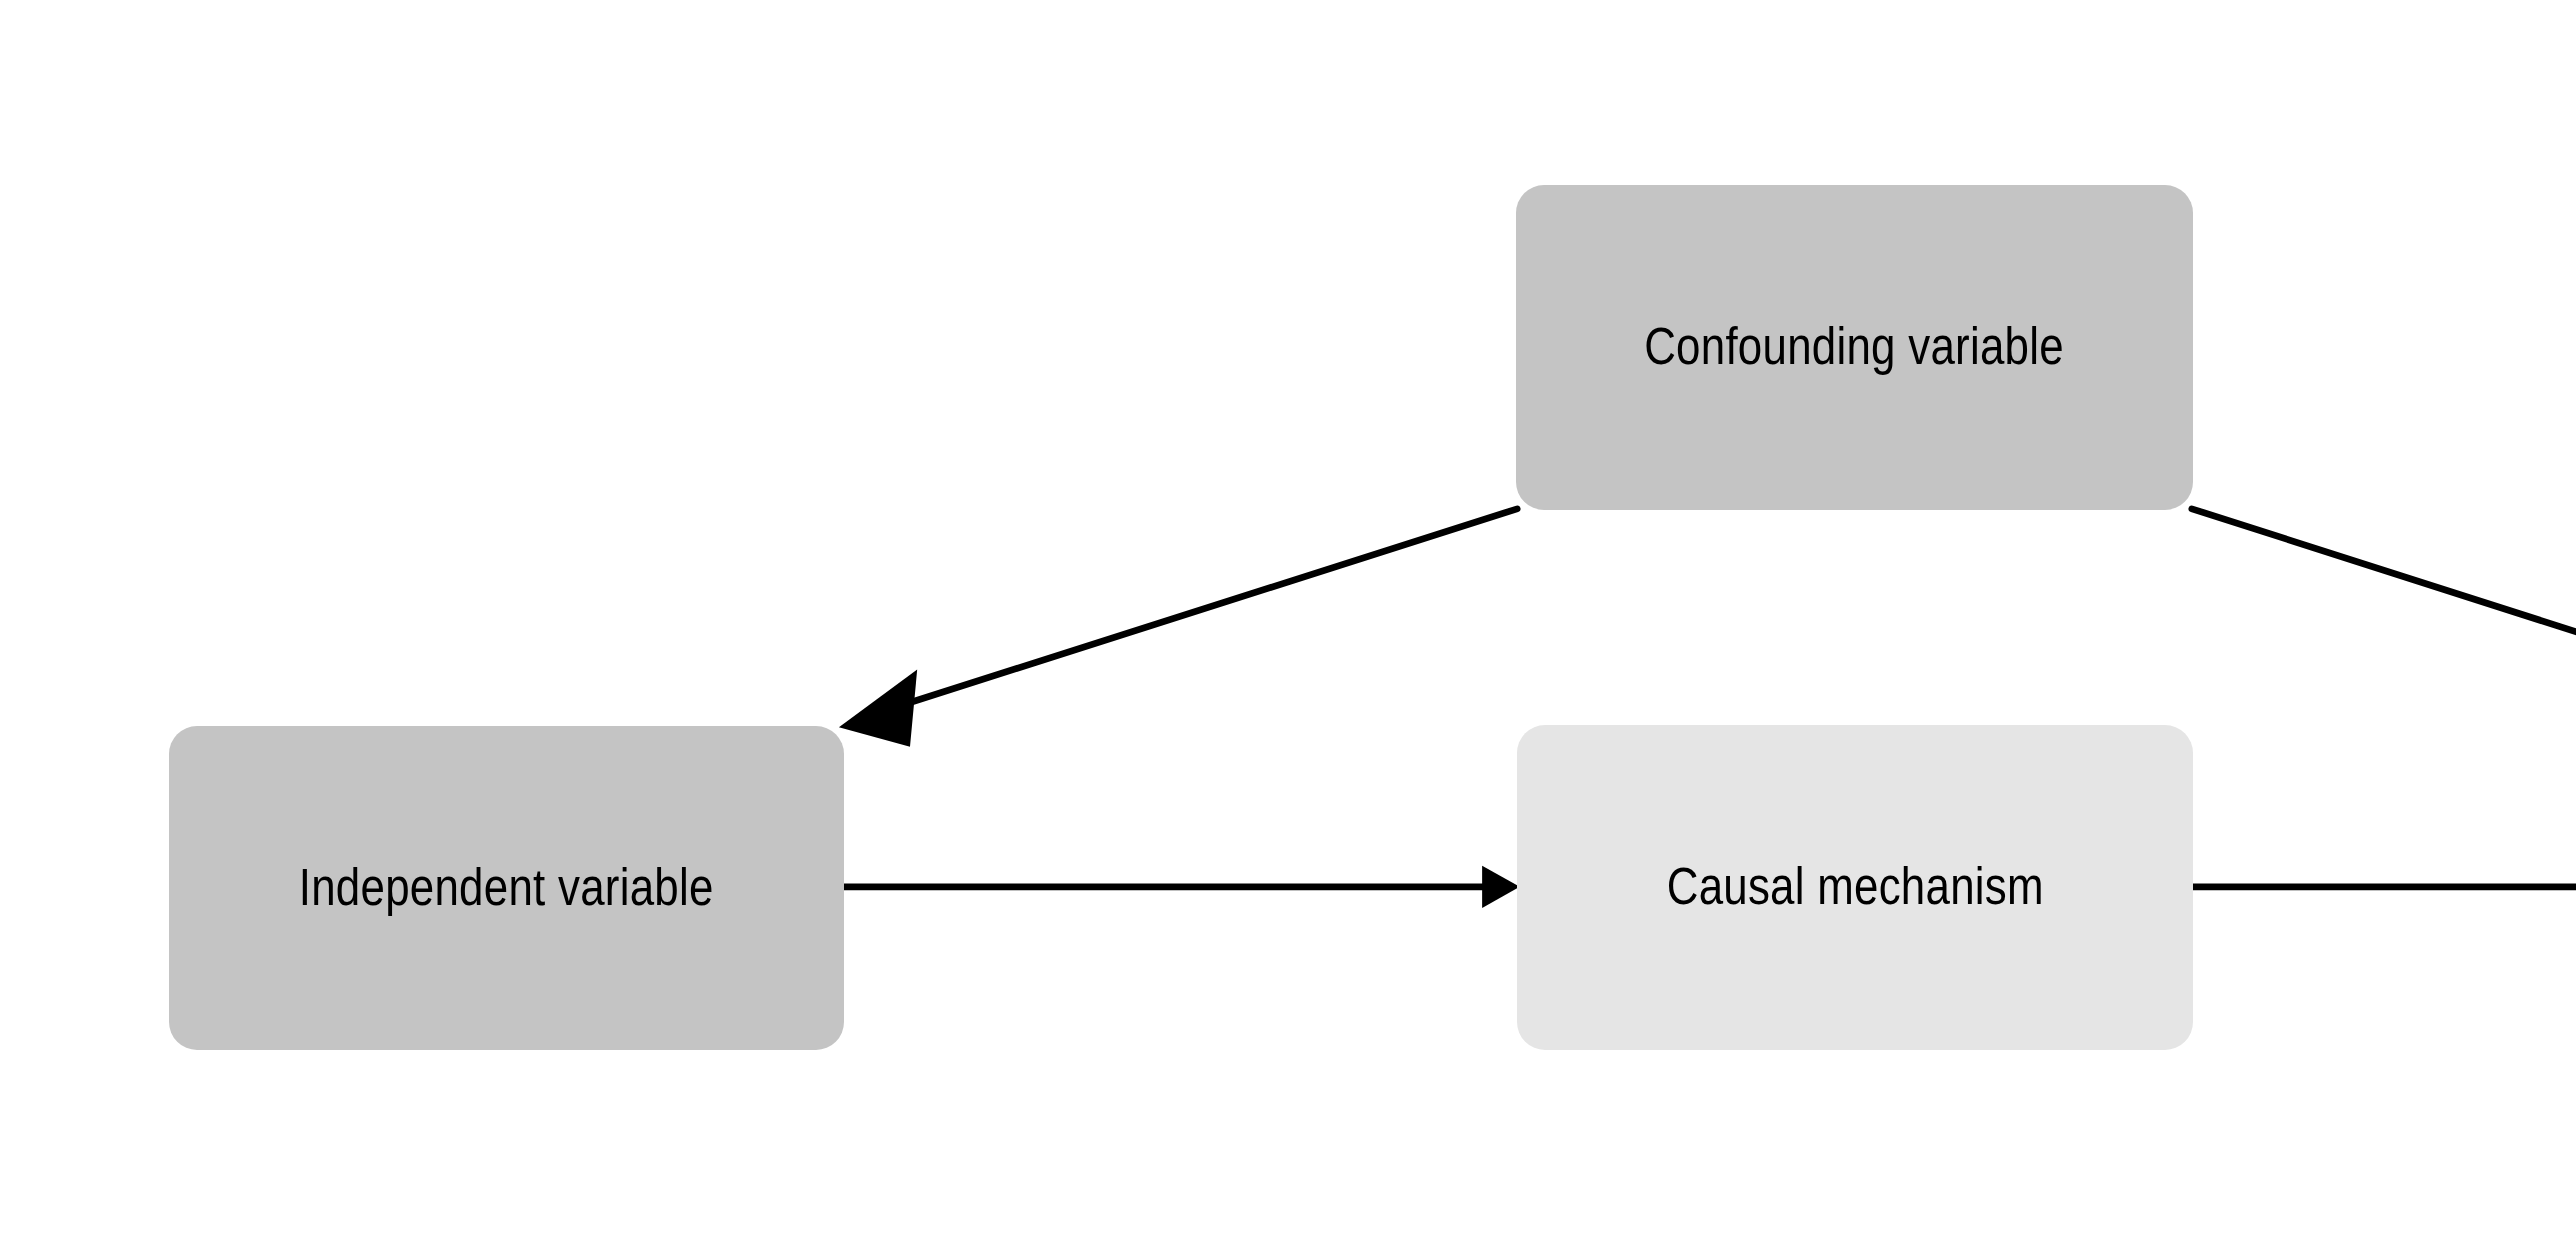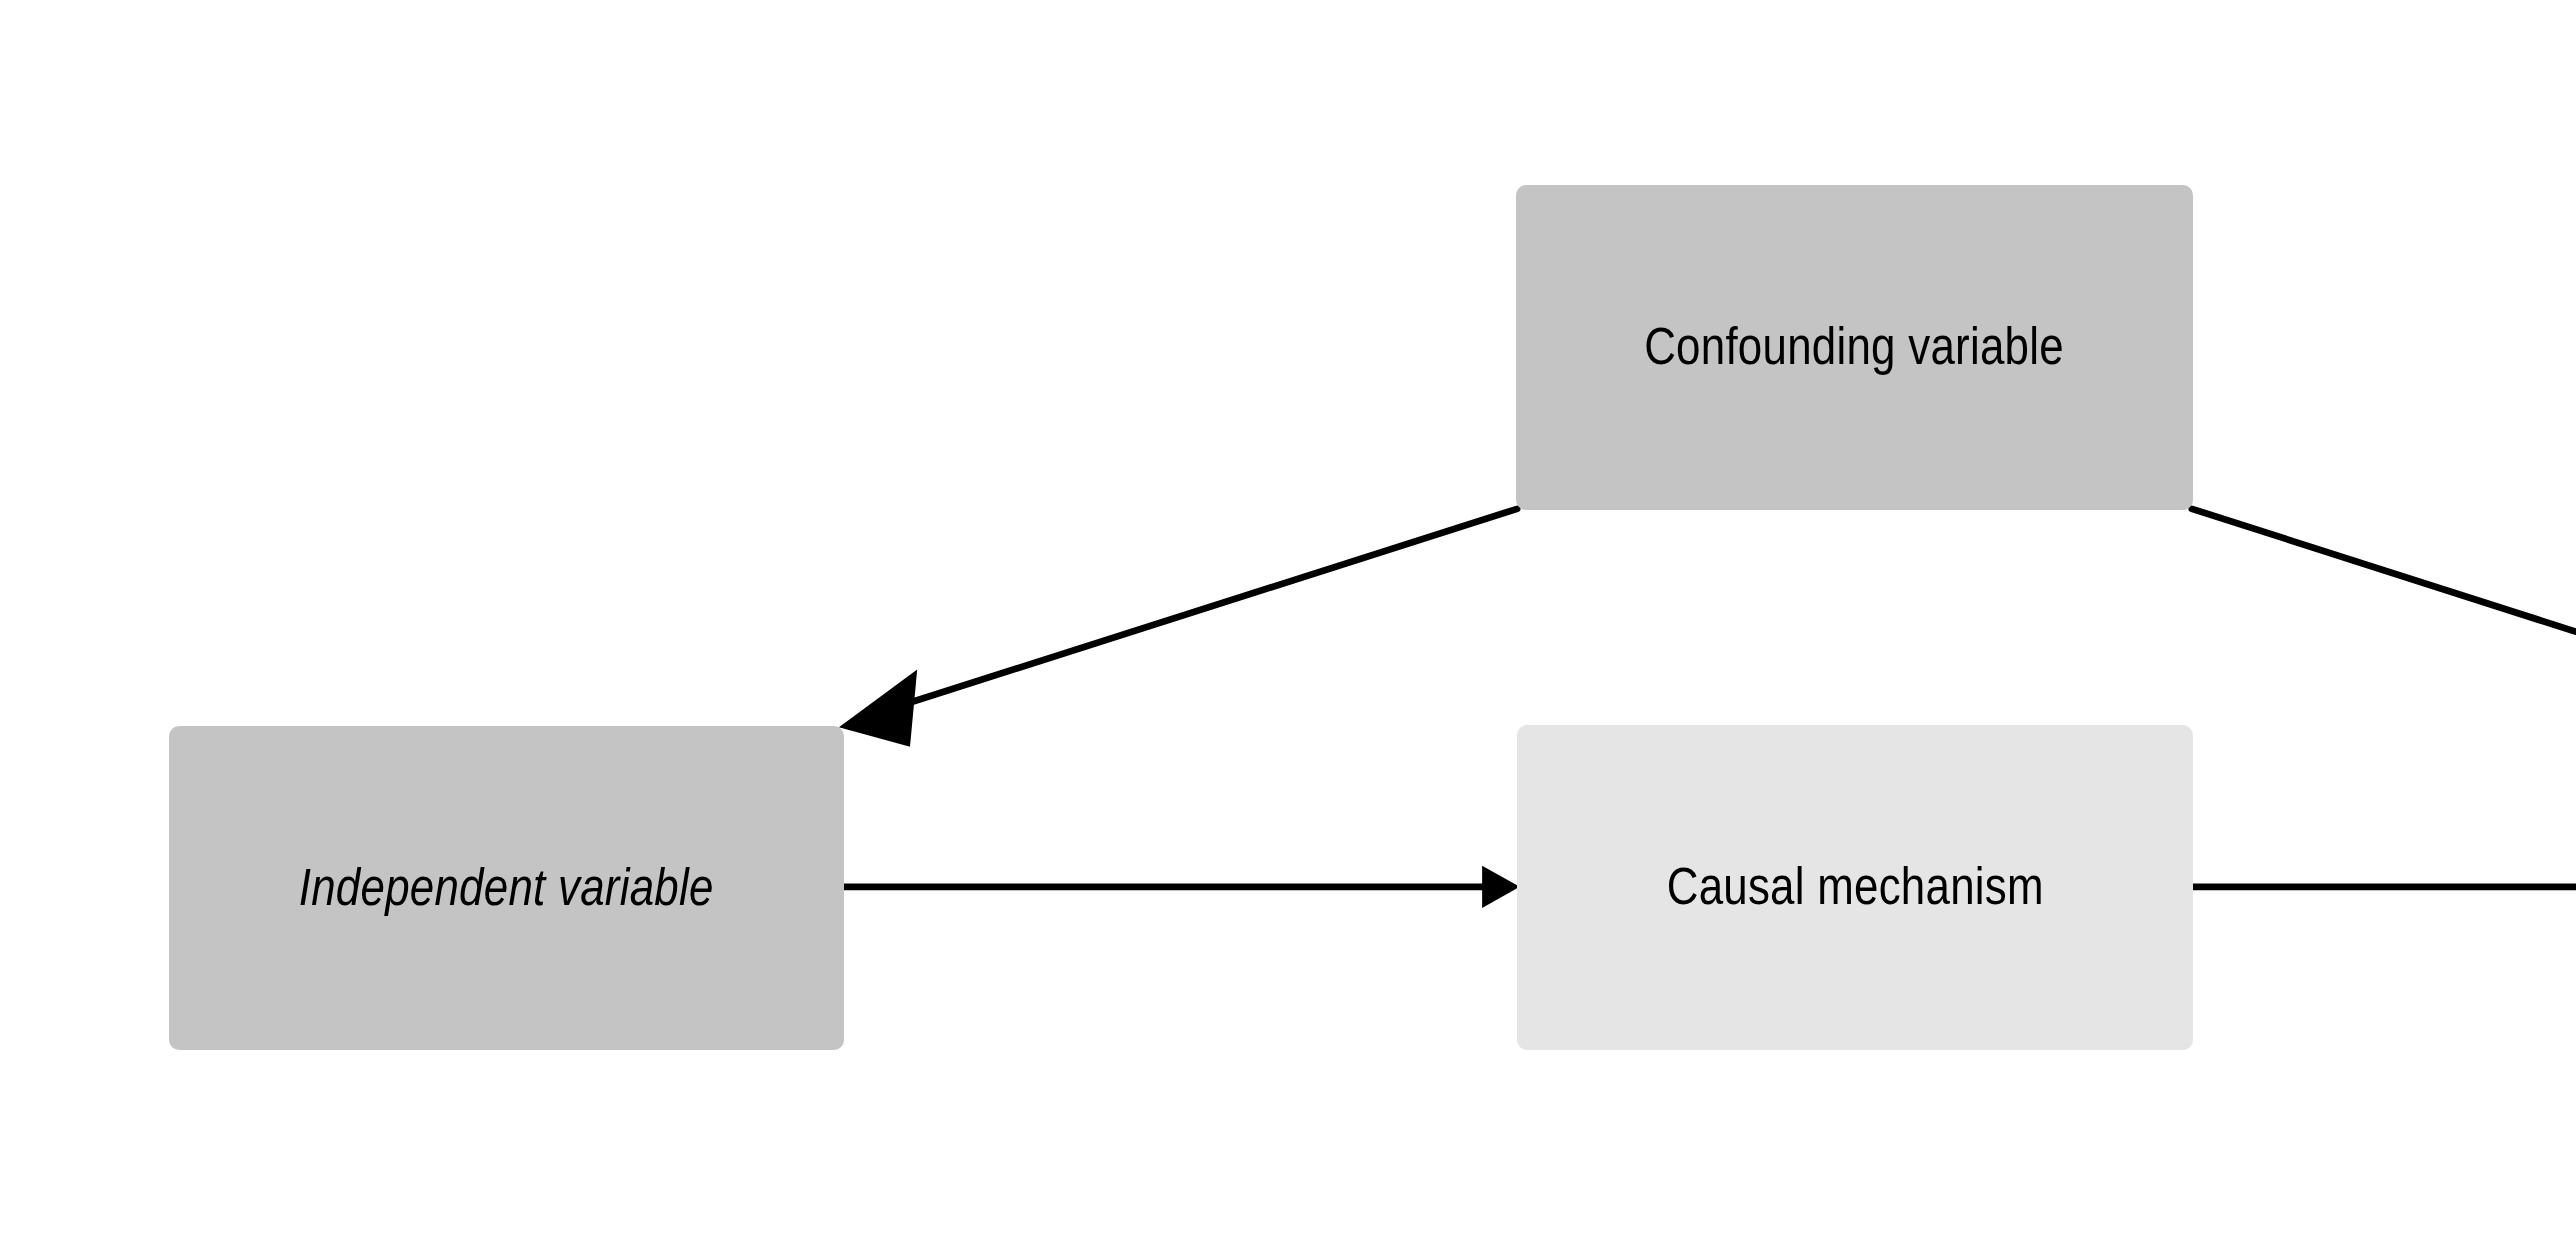--- a/index.html
+++ b/index.html
@@ -22,21 +22,21 @@
     position: absolute;
     left: 0;
     top: 0;
     width: 3709px;
     height: 1236px;
     pointer-events: none;
   }
   .node {
     position: absolute;
     box-sizing: border-box;
-    border-radius: 10px;
+    border-radius: 28px;
     display: flex;
     align-items: center;
     justify-content: center;
     text-align: center;
   }
   .node-label {
     font-family: "Liberation Sans Narrow", "Liberation Sans", "DejaVu Sans Condensed", "DejaVu Sans", sans-serif;
     font-stretch: condensed;
     font-size: 51px;
     font-weight: 400;
@@ -77,21 +77,21 @@
     <g>
       <line x1="4257" y1="1722" x2="5497" y2="1722" stroke="#000000" stroke-width="13" stroke-linecap="round"></line>
       <polygon points="5567,1722 5494,1681 5494,1763" fill="#000000"></polygon>
     </g>
   </svg>
 
   <div class="node" id="node-confounding" style="background: rgb(196, 196, 196); color: rgb(0, 0, 0);">
     <span class="node-label">Confounding variable</span>
   </div>
 
-  <div class="node" id="node-independent" style="background: rgb(196, 196, 196); color: rgb(0, 0, 0); font-style: italic;">
+  <div class="node" id="node-independent" style="background: rgb(196, 196, 196); color: rgb(0, 0, 0);">
     <span class="node-label">Independent variable</span>
   </div>
 
   <div class="node" id="node-causal" style="background: #e5e5e5; color: rgb(0, 0, 0);">
     <span class="node-label">Causal mechanism</span>
   </div>
 
 </div>
 
 

